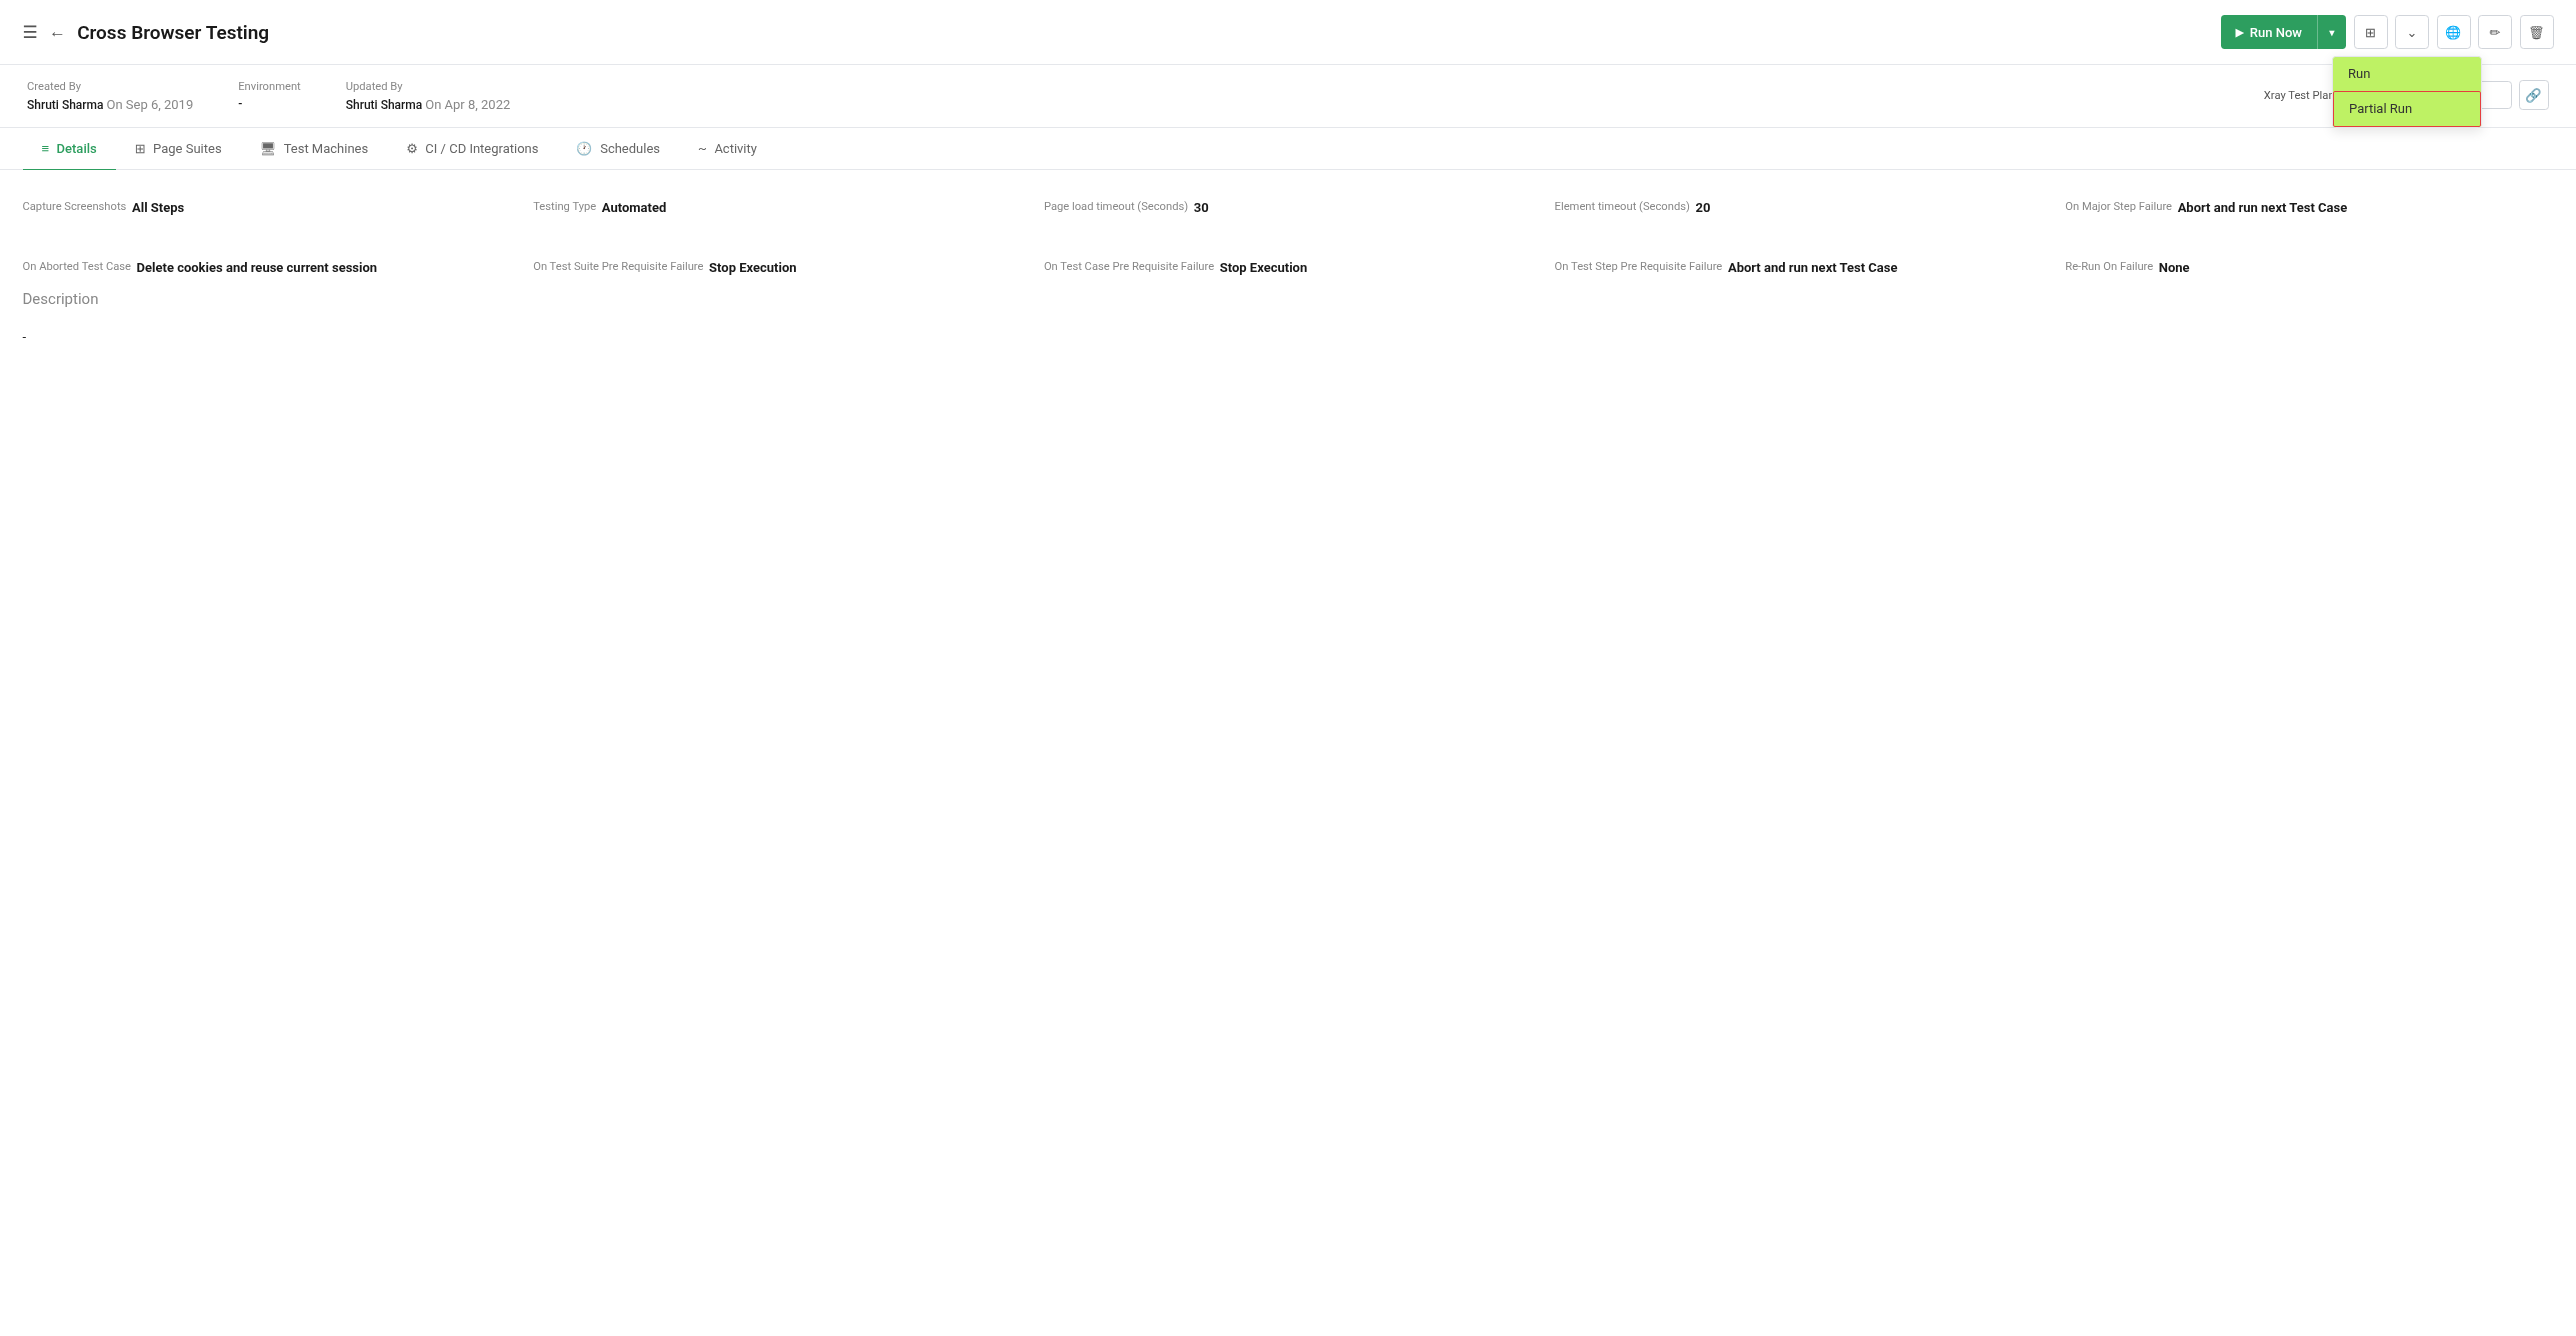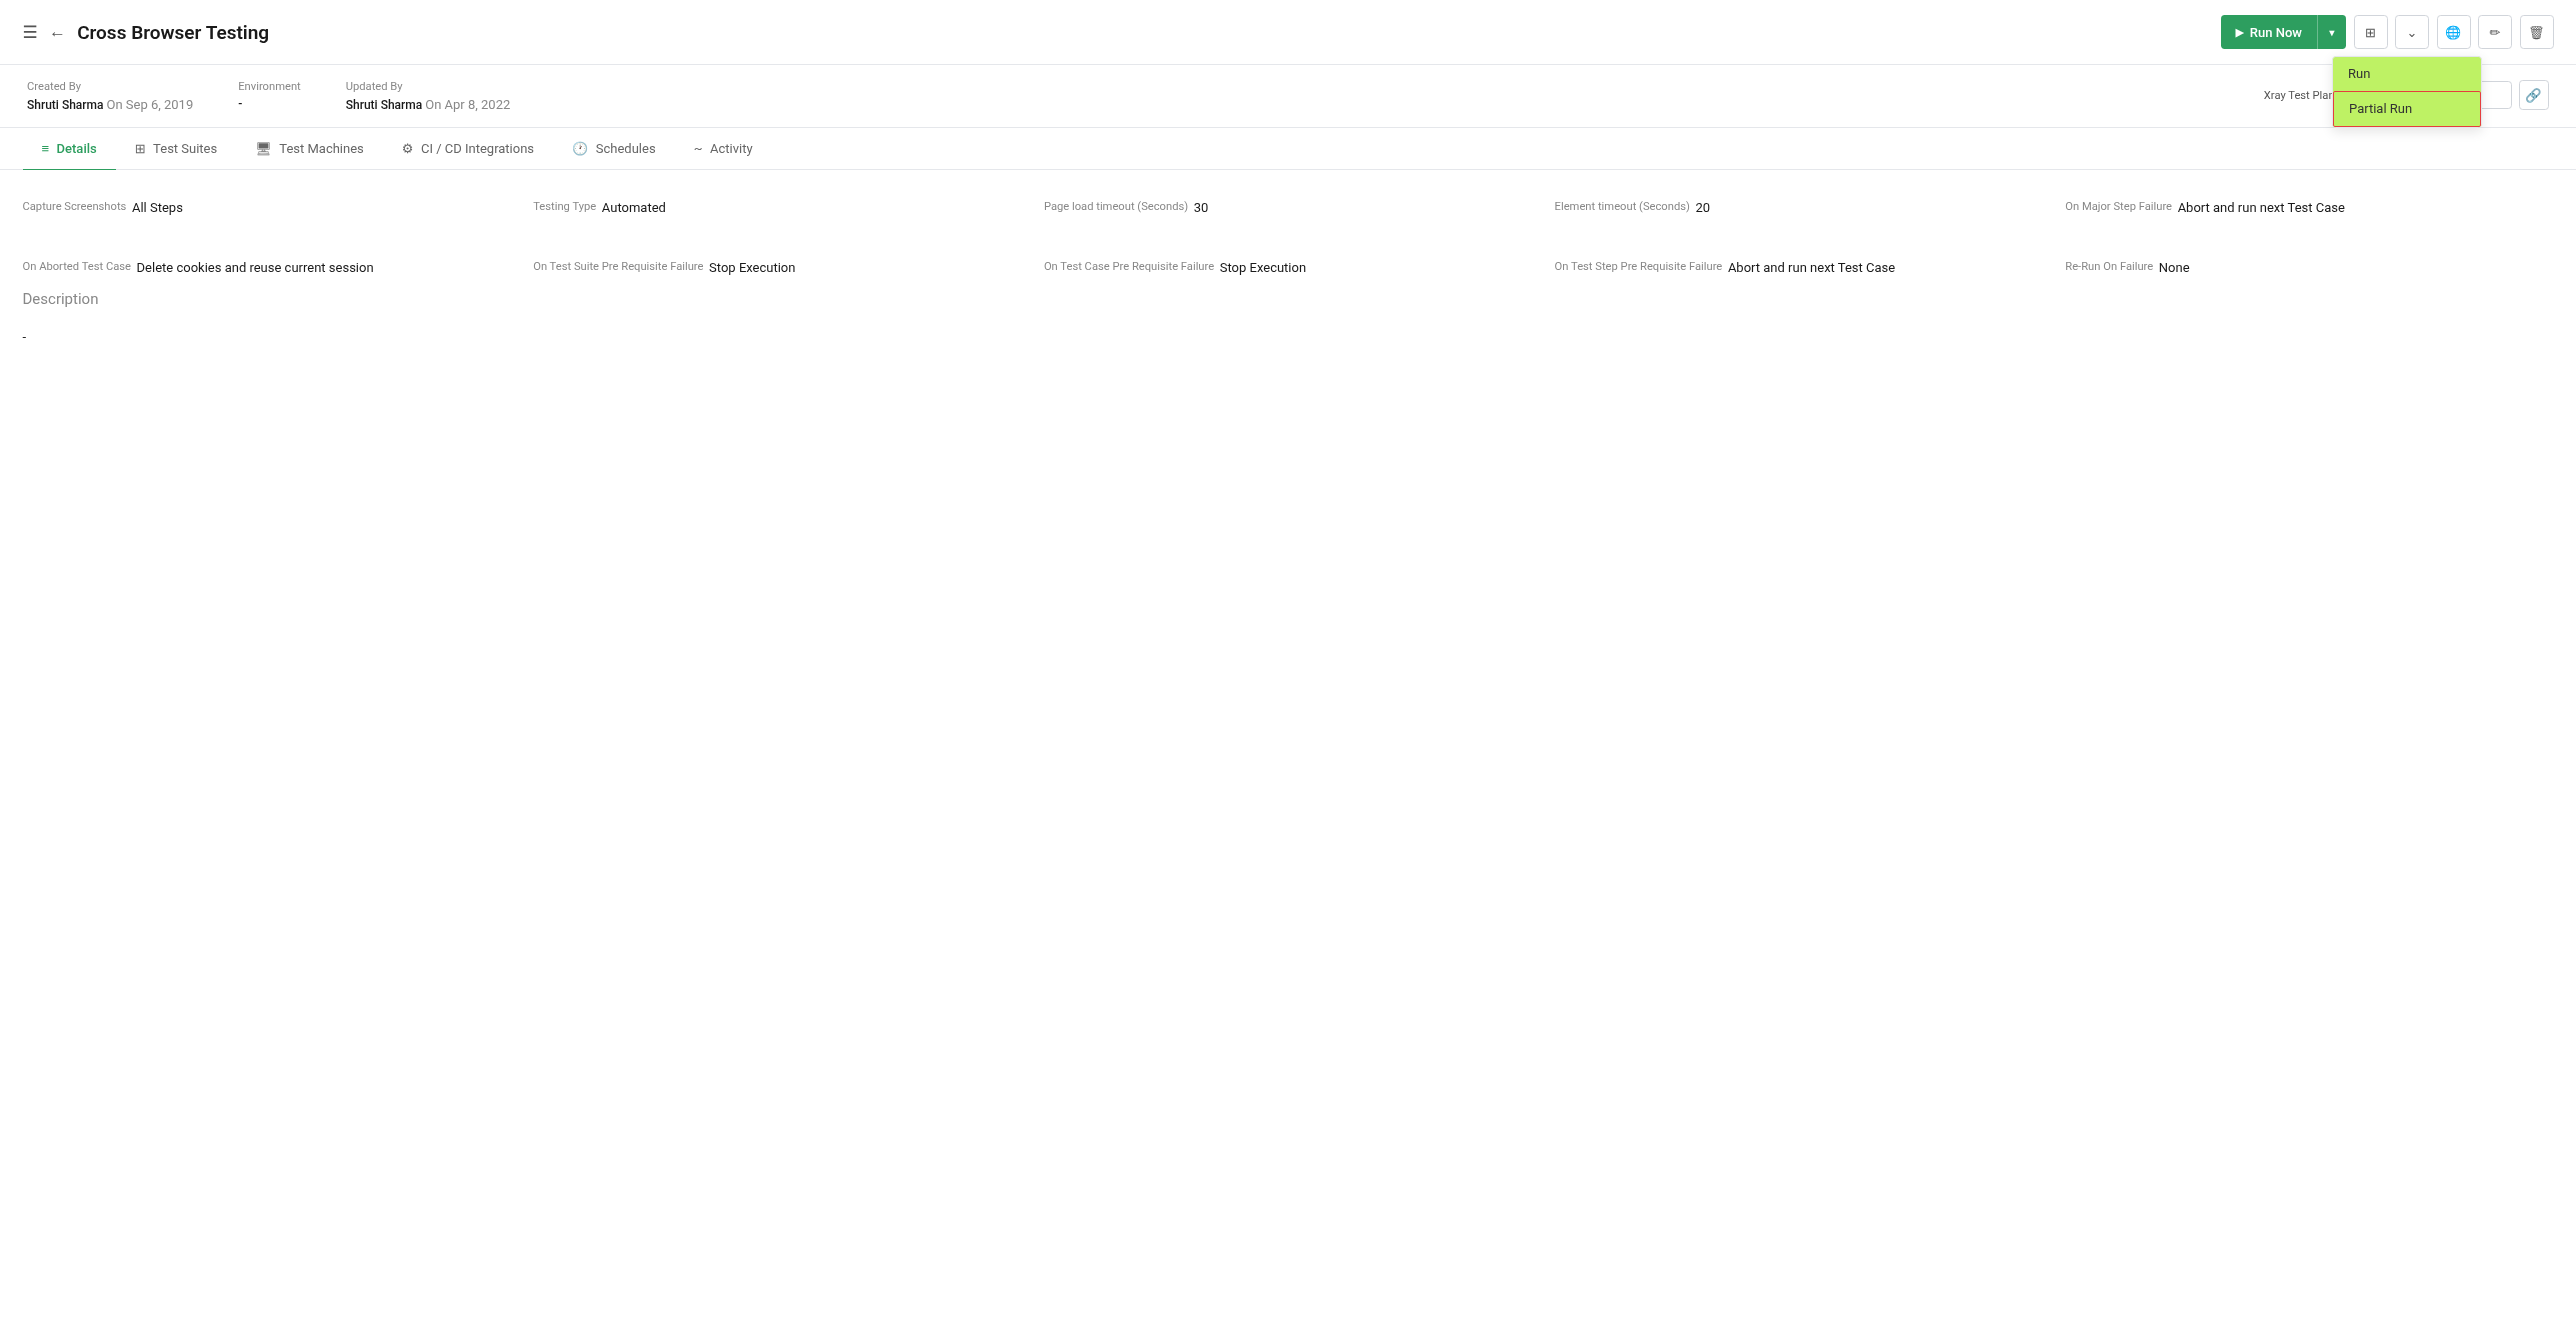--- a/index.html
+++ b/index.html
@@ -38,21 +38,21 @@
 
     .tabs { display: flex; gap: 0; padding: 0 22.5px; border-bottom: 0.9px solid #e5e7eb; }
     .tab { display: flex; align-items: center; gap: 7.5px; padding: 13px 19px; cursor: pointer; font-size: 13px; color: #666; border-bottom: 1.9px solid transparent; margin-bottom: -0.9px; }
     .tab.active { color: #2d9e5f; border-bottom-color: #2d9e5f; font-weight: 500; }
     .tab-icon { font-size: 13px; }
 
     .content { padding: 30px 22.5px; }
     .field-grid { display: grid; grid-template-columns: repeat(5, 1fr); gap: 30px 22.5px; margin-bottom: 45px; }
     .field-item { display: flex; flex-direction: row; gap: 5.6px; }
     .field-label { font-size: 11.2px; color: #888; }
-    .field-value { font-size: 13px; color: #1a1a1a; font-weight: 400; }
+    .field-value { font-size: 13px; color: #1a1a1a; font-weight: 700; }
 
     .field-grid-2 { display: grid; grid-template-columns: repeat(5, 1fr); gap: 30px 22.5px; }
 
     .desc-section { margin-top: 15px; }
     .desc-label { font-size: 15px; color: #888; margin-bottom: 21px; }
     .desc-value { font-size: 13px; color: #1a1a1a; }
   </style>
 </head>
 <body>
 
@@ -128,21 +128,21 @@
   </div>
 </div>
 
 <div class="tabs">
   <div class="tab active">
     <span class="tab-icon">≡</span>
     <span>Details</span>
   </div>
   <div class="tab">
     <span class="tab-icon">⊞</span>
-    <span>Test Suites</span>
+    <span>Page Suites</span>
   </div>
   <div class="tab">
     <span class="tab-icon">🖥</span>
     <span>Test Machines</span>
   </div>
   <div class="tab">
     <span class="tab-icon">⚙</span>
     <span>CI / CD Integrations</span>
   </div>
   <div class="tab">

